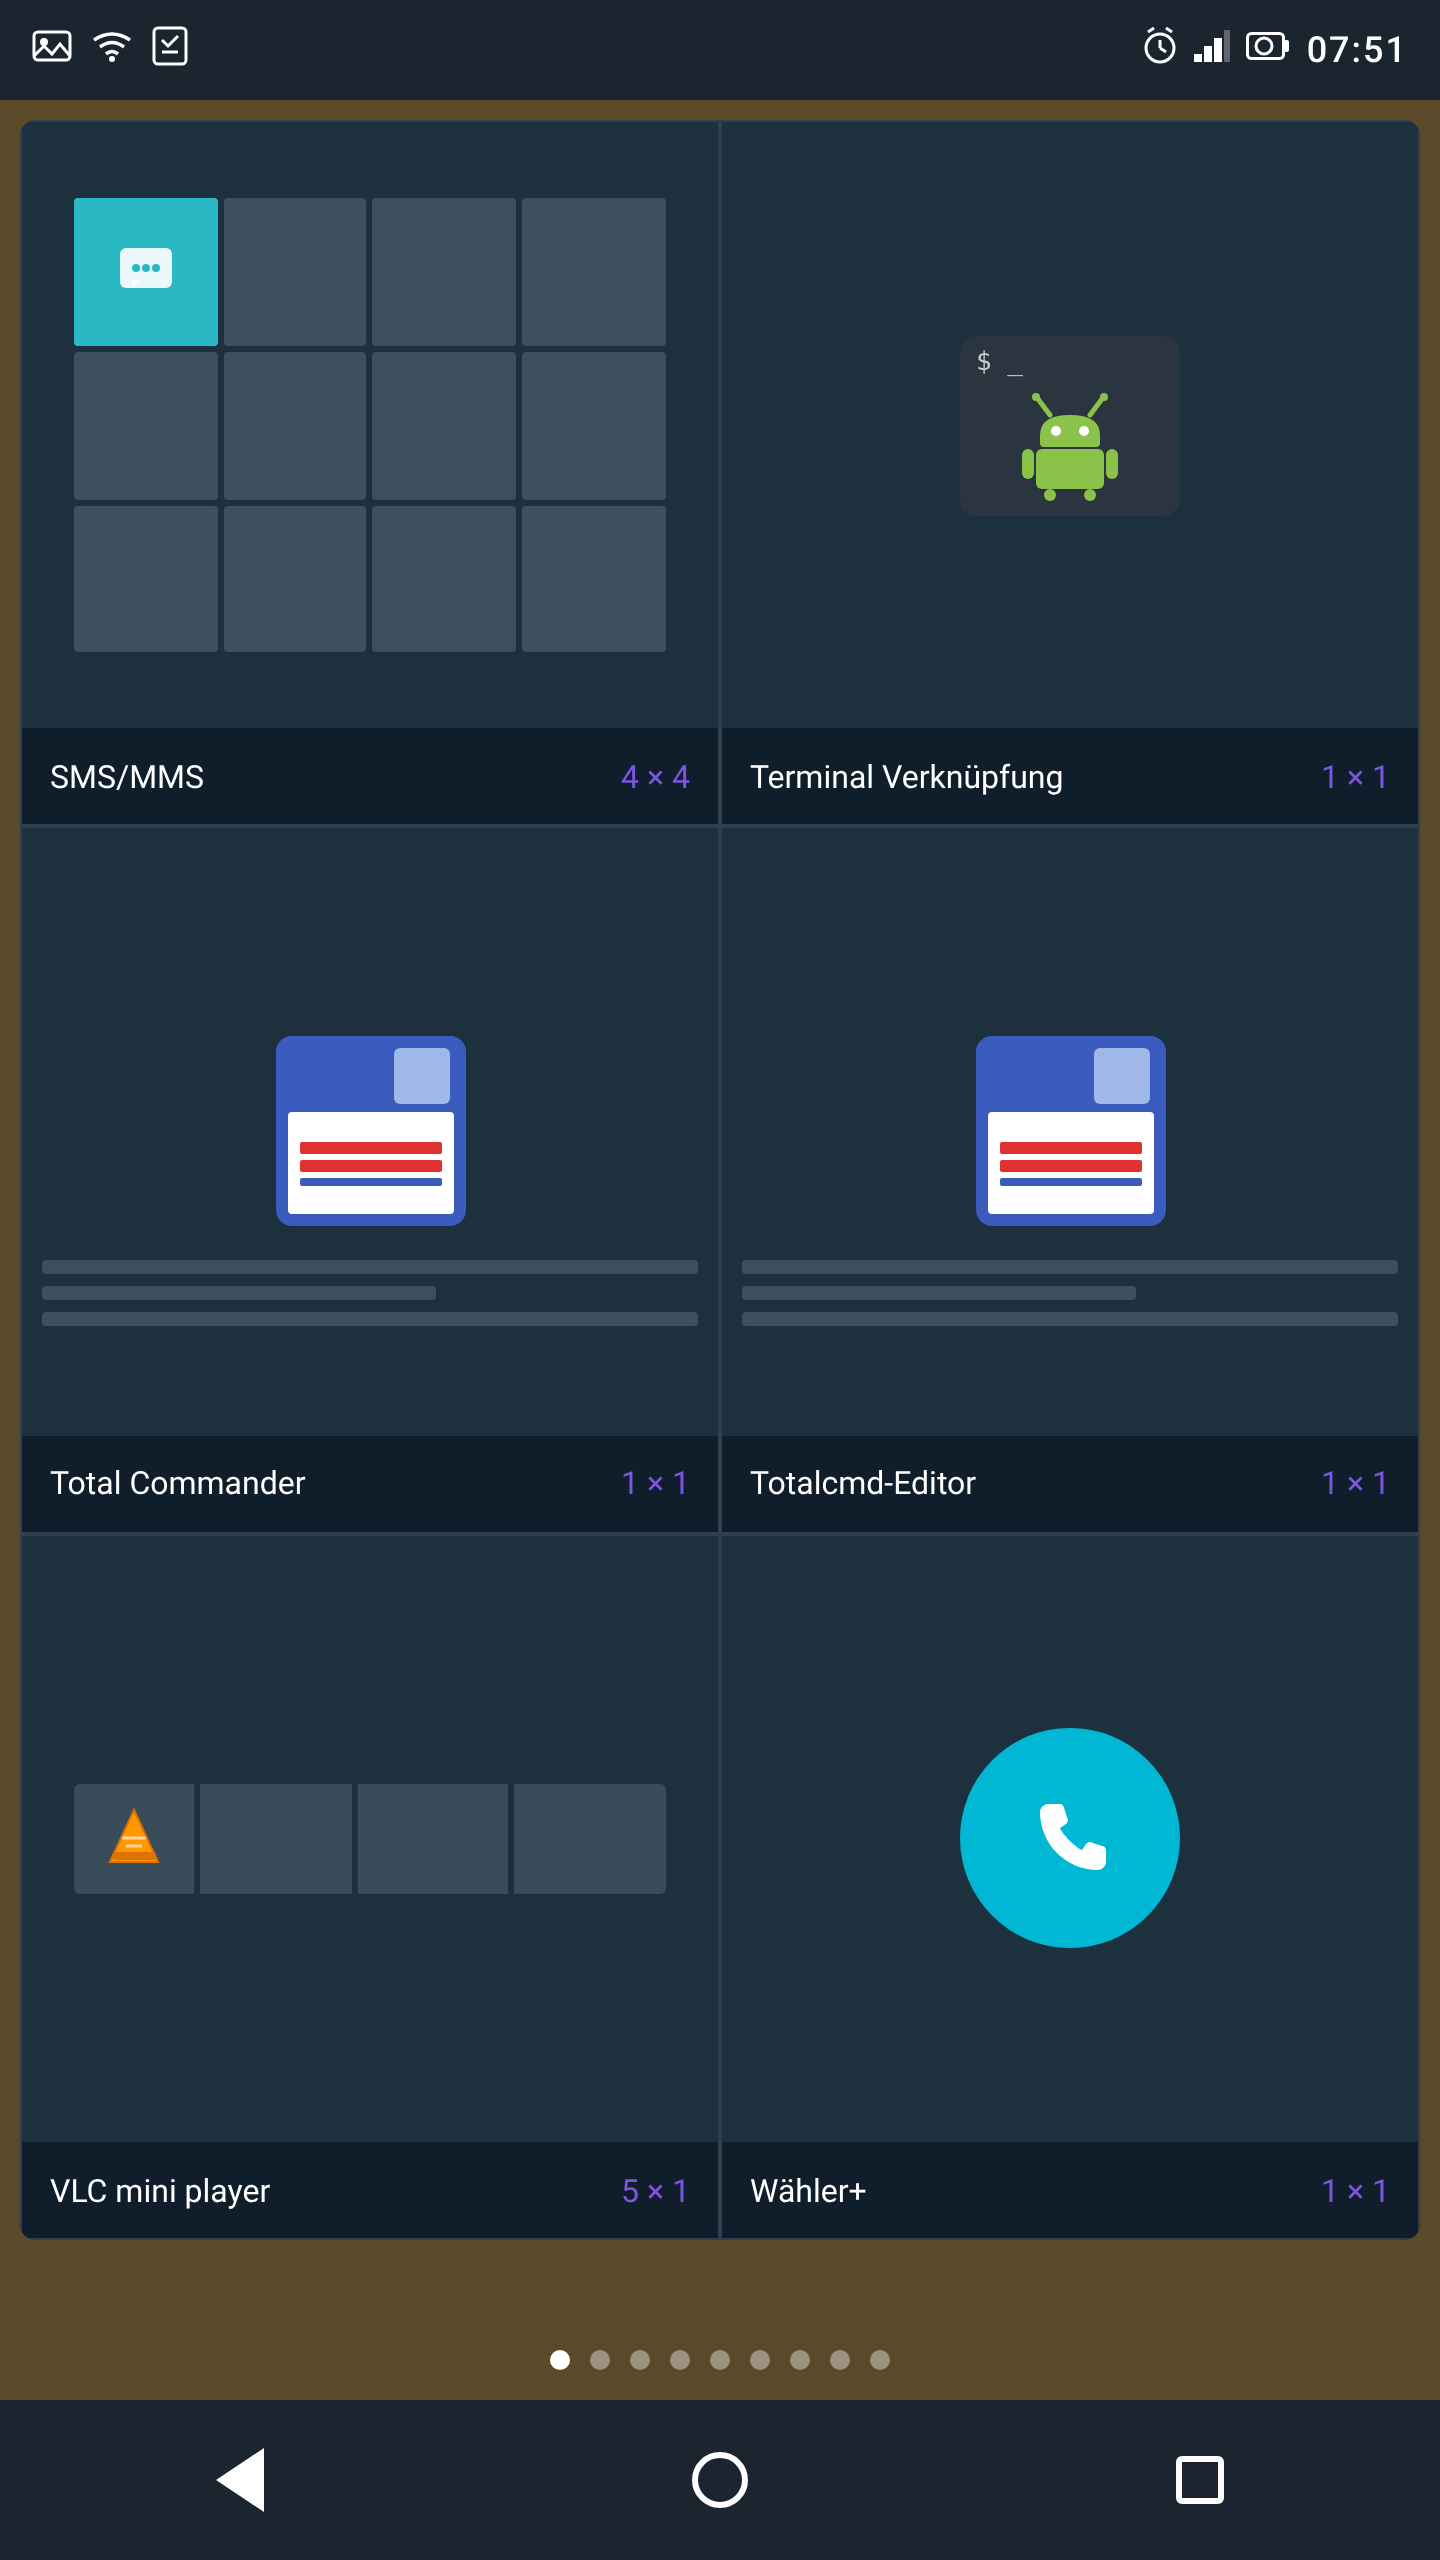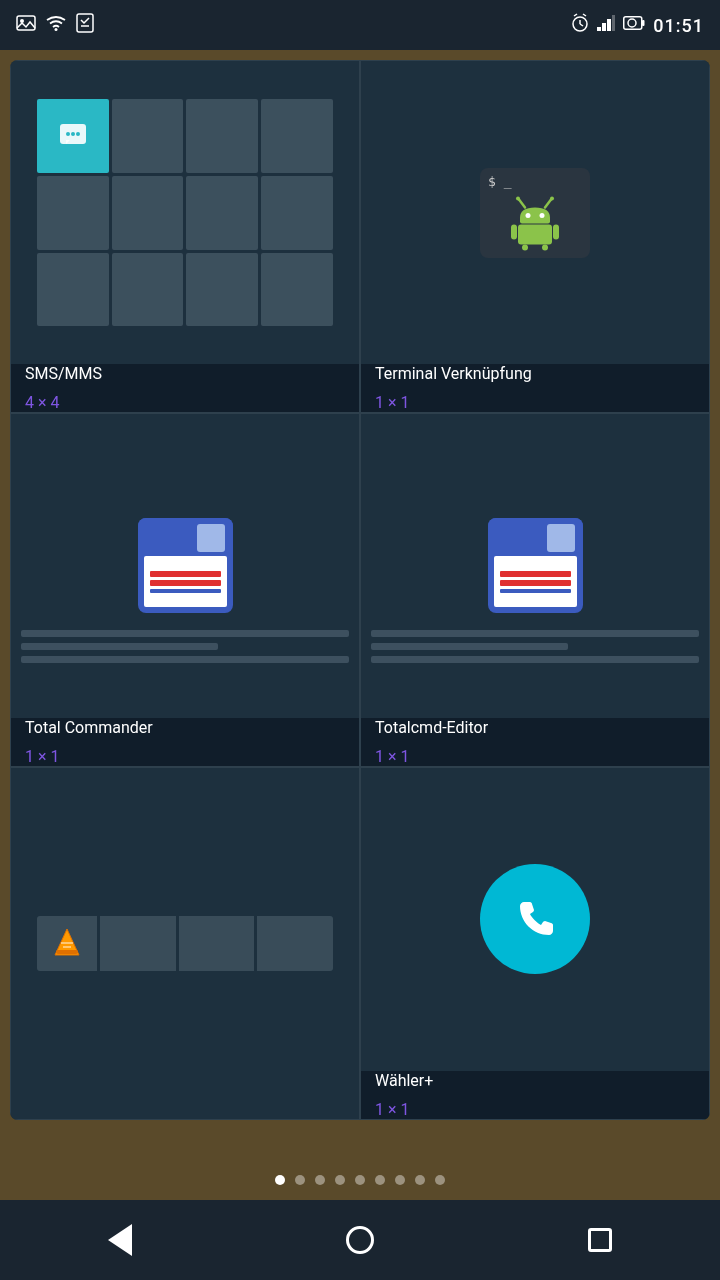--- a/index.html
+++ b/index.html
@@ -85,23 +85,23 @@
       align-items: center;
       justify-content: center;
       position: relative;
       overflow: hidden;
     }
 
     .widget-label {
       height: 48px;
       background: rgba(15, 28, 40, 0.9);
       display: flex;
+      align-items: center;
       justify-content: space-between;
       padding: 0 14px;
-      flex-direction: column;
     }
     .widget-name {
       color: white;
       font-size: 16px;
       font-weight: 400;
     }
     .widget-size {
       color: #8b5cf6;
       font-size: 16px;
       font-weight: 400;
@@ -400,21 +400,21 @@
       </svg>
     </span>
 
     <span>
       <svg width="22" height="14" viewBox="0 0 22 14" fill="none">
         <rect x="0.75" y="0.75" width="18" height="12.5" rx="2" stroke="white" stroke-width="1.5"></rect>
         <rect x="19" y="4" width="2.5" height="6" rx="1" fill="white"></rect>
         <circle cx="9" cy="7" r="4" stroke="white" stroke-width="1.5"></circle>
       </svg>
     </span>
-    <span class="status-time">01:51</span>
+    <span class="status-time">07:51</span>
   </div>
 </div>
 
 <div class="widget-picker">
   <div class="widget-grid">
 
     <div class="widget-cell">
       <div class="widget-preview">
         <div class="sms-preview">
           <div class="sms-cell active">
@@ -542,20 +542,24 @@
               <rect x="7" y="25" width="22" height="4" rx="2" fill="#e07000"></rect>
               <line x1="12" y1="18" x2="24" y2="18" stroke="white" stroke-width="1.5" opacity="0.6"></line>
               <line x1="14" y1="22" x2="22" y2="22" stroke="white" stroke-width="1.5" opacity="0.6"></line>
             </svg>
           </div>
           <div class="vlc-control-cell"></div>
           <div class="vlc-control-cell2"></div>
           <div class="vlc-control-cell3"></div>
         </div>
       </div>
+      <div class="widget-label">
+        <span class="widget-name">VLC mini player</span>
+        <span class="widget-size">5 × 1</span>
+      </div>
     </div>
 
     <div class="widget-cell">
       <div class="widget-preview">
         <div class="phone-preview">
           <svg width="55" height="55" viewBox="0 0 55 55" fill="none">
             <path d="M16 10 C14 10 12 12 12 14 C12 30 25 43 41 43 C43 43 45 41 45 39 L45 33 C45 32 44 31 43 31 L37 29 C36 29 35 30 35 30 L33 33 C30 32 23 25 22 22 L25 20 C25 20 26 19 26 18 L24 12 C24 11 23 10 22 10 Z" fill="white"></path>
           </svg>
         </div>
       </div>

